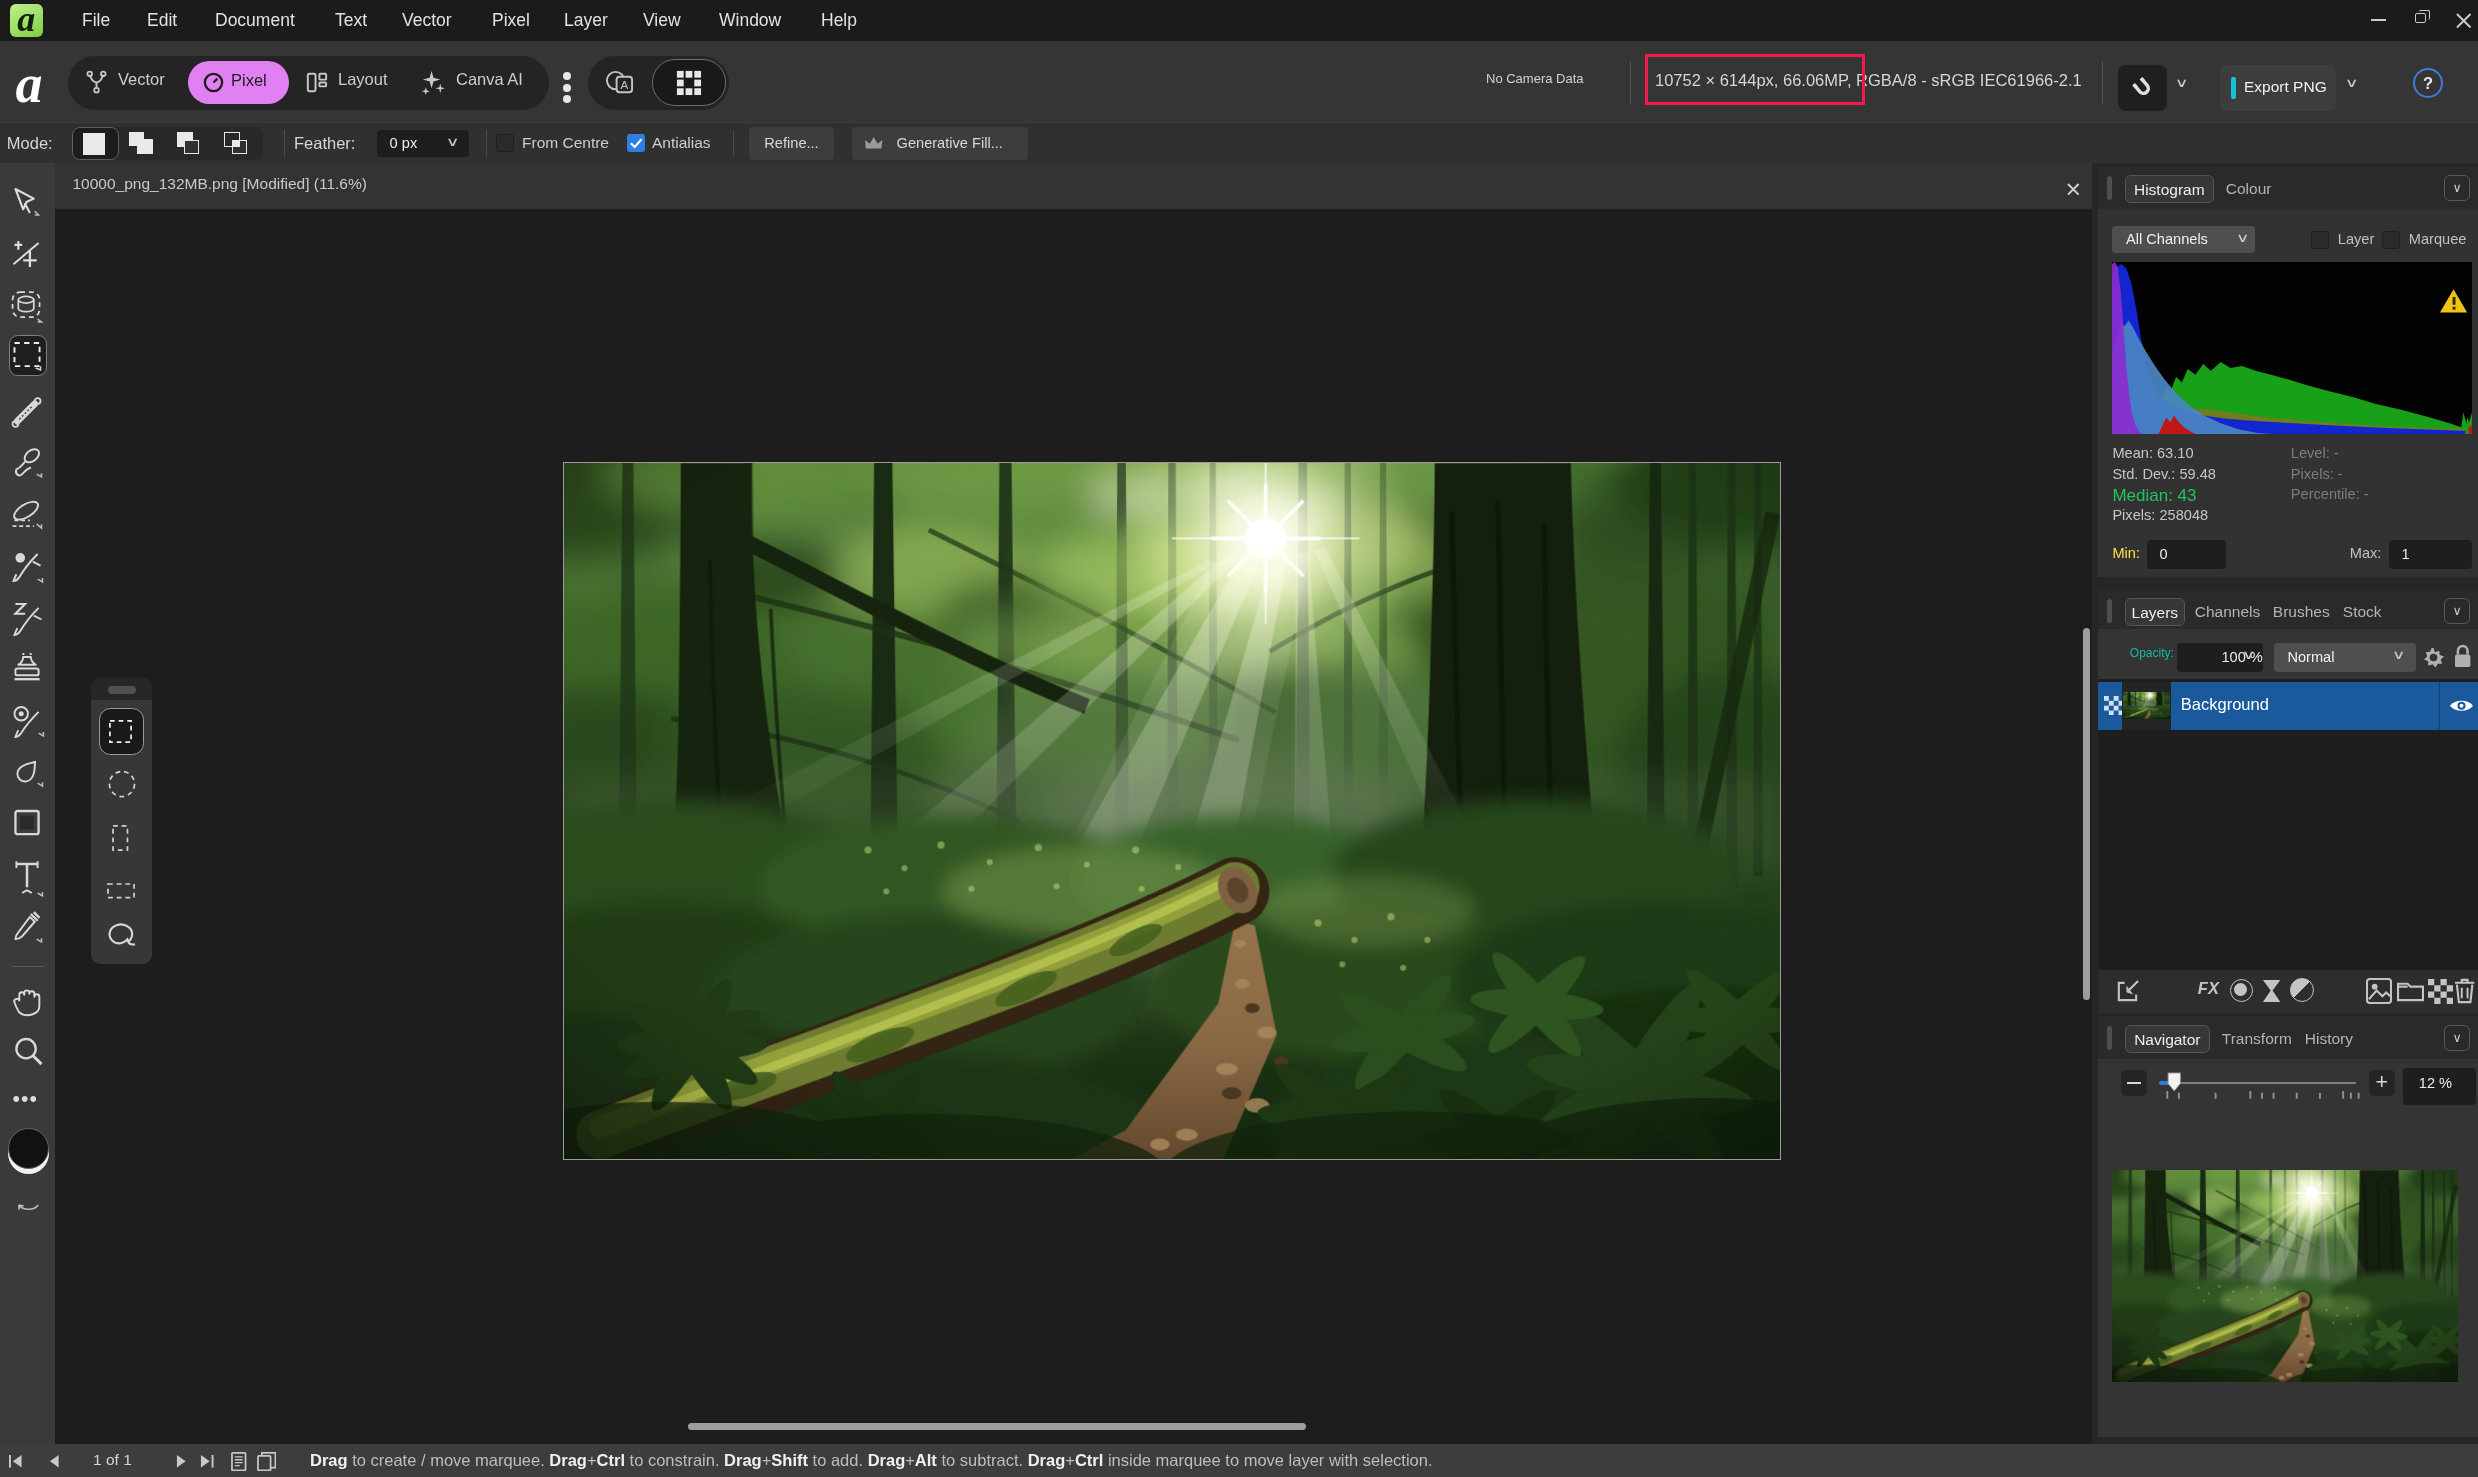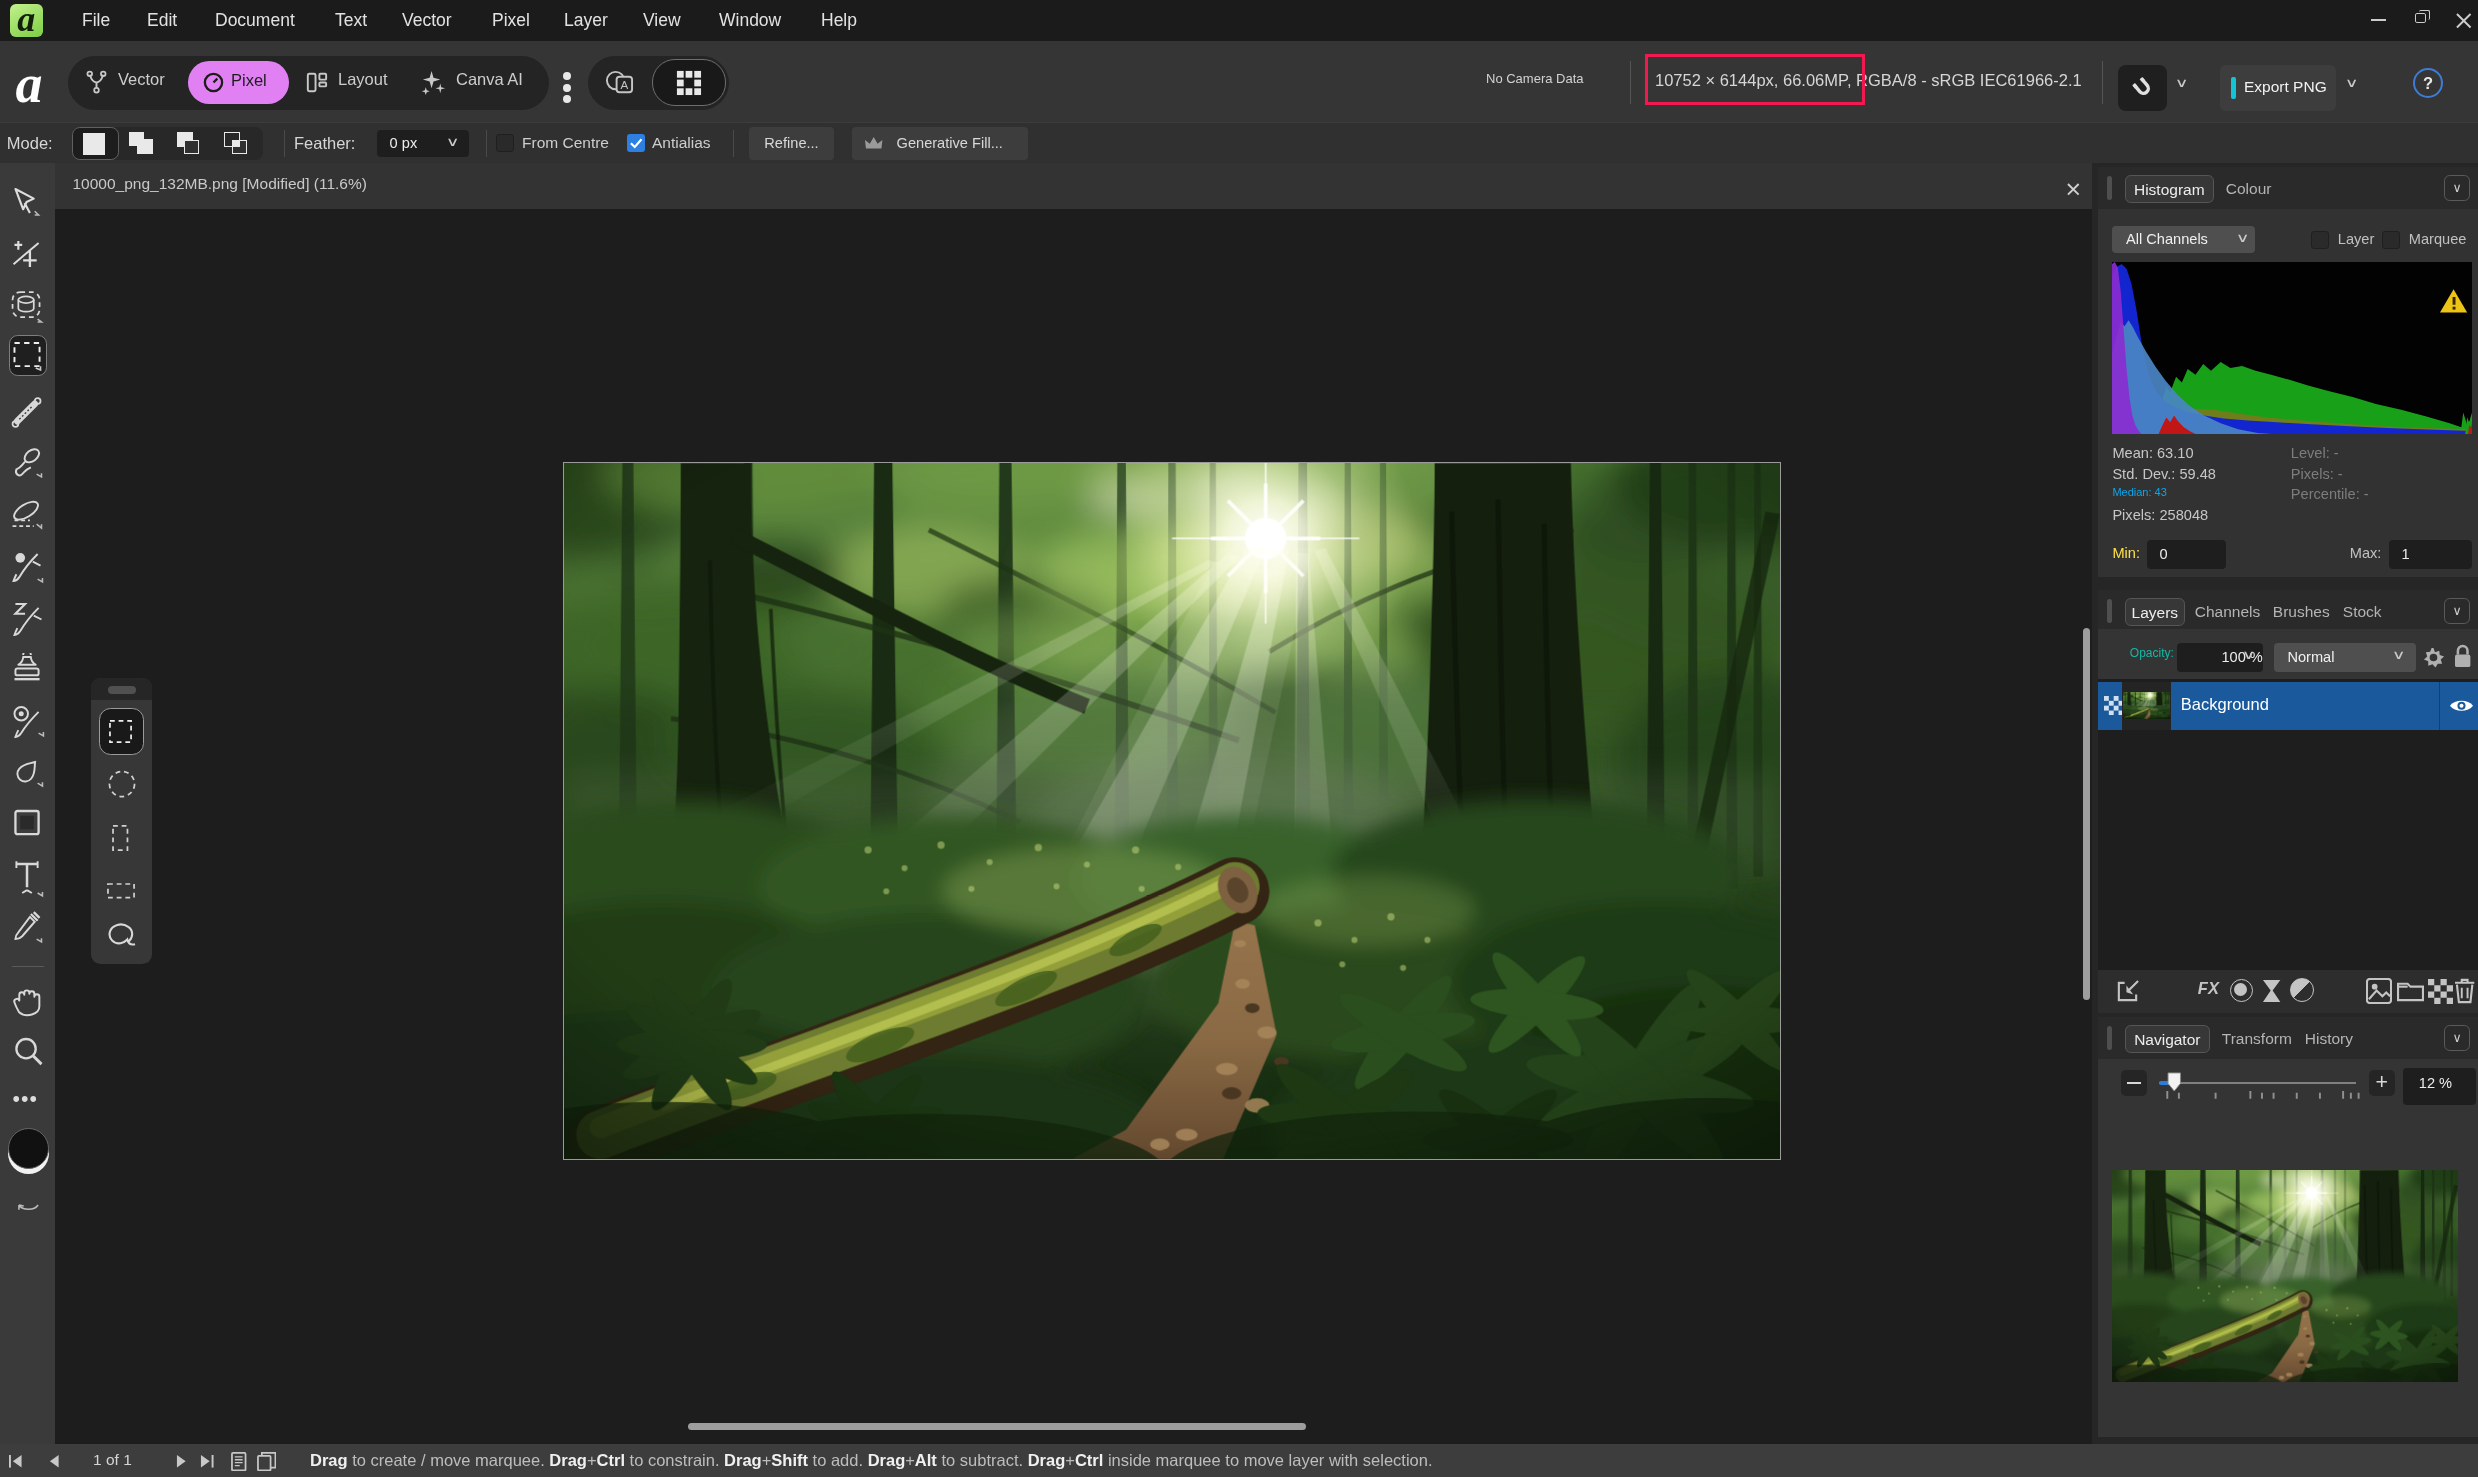--- a/index.html
+++ b/index.html
@@ -589,21 +589,21 @@
         <polygon points="48,177 52,168 56,160 60,165 64,158 68,164 74,170 80,174 86,177" fill="#c01616"></polygon>
         <polygon points="364,177 366,160 368,165 371,155 371,177" fill="#18a018"></polygon>
         <polygon points="367,177 368,168 370,170 371,165 371,177" fill="#c01616"></polygon>
         <path d="M352,28 L366,52 L338,52 Z" fill="#edc415"></path>
           <rect x="351" y="36" width="3" height="8" fill="#332800"></rect>
           <rect x="351" y="46" width="3" height="3" fill="#332800"></rect>
       </svg>
     </div>
     <div class="lbl" style="left:14.6px;top:278px;font-size:14.6px;color:#c6c6c6;">Mean: 63.10</div>
     <div class="lbl" style="left:14.6px;top:299px;font-size:14.6px;color:#c6c6c6;">Std. Dev.: 59.48</div>
-    <div class="lbl" style="left:14.6px;top:319px;font-size:11px;color:#0ea5e9;">Median: 43</div>
+    <div class="lbl" style="left:14.6px;top:319px;font-size:17px;color:#22c55e;">Median: 43</div>
     <div class="lbl" style="left:14.6px;top:340px;font-size:14.6px;color:#c6c6c6;">Pixels: 258048</div>
     <div class="lbl" style="left:193px;top:278px;font-size:14.6px;color:#7d7d7d;">Level: -</div>
     <div class="lbl" style="left:193px;top:299px;font-size:14.6px;color:#7d7d7d;">Pixels: -</div>
     <div class="lbl" style="left:193px;top:319px;font-size:14.6px;color:#7d7d7d;">Percentile: -</div>
     <div class="lbl" style="left:14.6px;top:378px;font-size:14.6px;color:#fde047;">Min:</div>
     <div class="ddark" style="left:49px;top:373px;width:79px;height:29px;line-height:29px;padding-left:12.6px;">0</div>
     <div class="lbl" style="left:252px;top:378px;font-size:14.6px;color:#c0c0c0;">Max:</div>
     <div class="ddark" style="left:291px;top:373px;width:83px;height:29px;line-height:29px;padding-left:12.6px;">1</div>
   </div>
 

